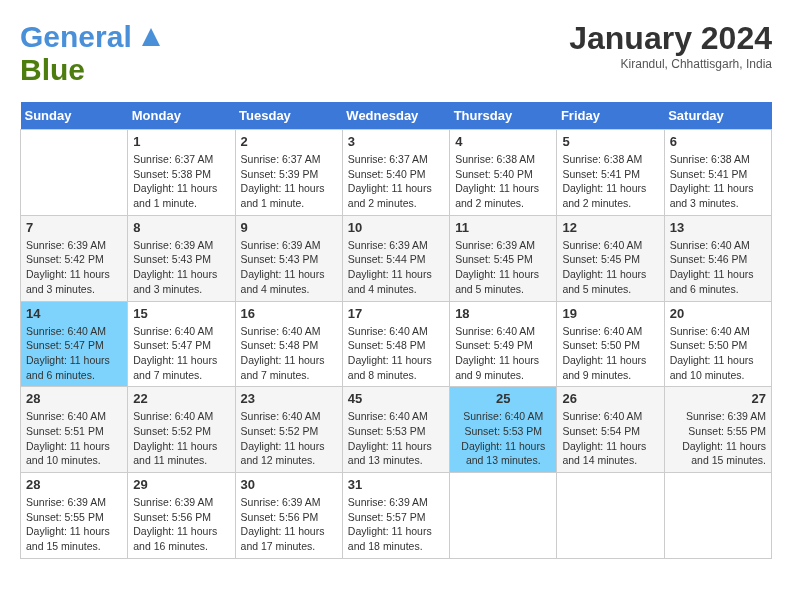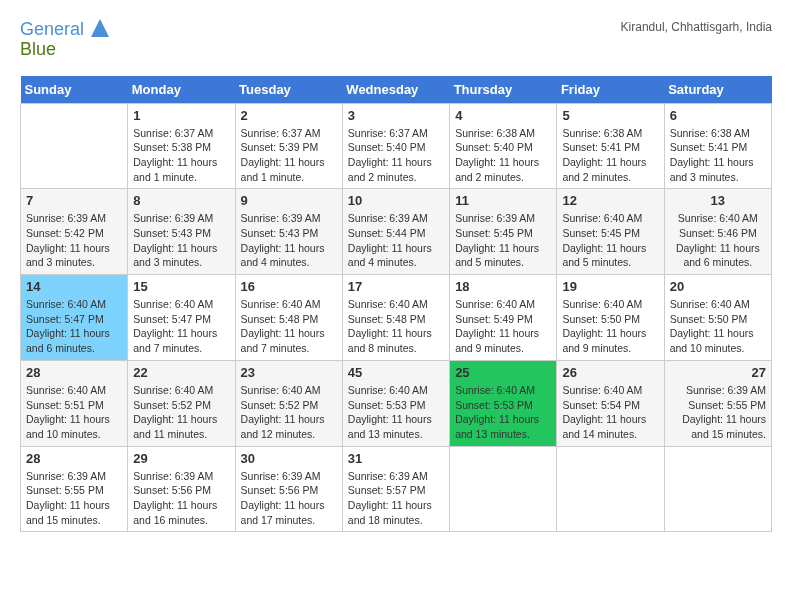--- a/index.html
+++ b/index.html
@@ -14,22 +14,22 @@
       display: flex;
       justify-content: space-between;
       align-items: flex-start;
       margin-bottom: 16px;
     }
     .logo {
       display: flex;
       align-items: center;
     }
     .logo-text {
-      font-size: 18px;
-      font-weight: normal;
+      font-size: 30px;
+      font-weight: bold;
       color: #333;
       line-height: 1.1;
     }
     .logo-text span {
       color: #4a90d9;
     }
     .title-area {
       text-align: right;
     }
     .month-title {
@@ -83,20 +83,21 @@
         <span>General</span>
         <svg width="18" height="18" viewBox="0 0 18 18" style="display:inline-block;vertical-align:middle;margin-left:2px;position:relative;top:-2px;">
           <polygon points="0,18 9,0 18,18" fill="#4a90d9"></polygon>
         </svg>
         <br>
         <span style="color:#4d7c0f;">Blue</span>
       </div>
     </div>
   </div>
   <div class="title-area">
+    <div class="month-title">January 2024</div>
     <div class="location-title">Kirandul, Chhattisgarh, India</div>
   </div>
 </div>
 
 <table class="calendar-table">
   <thead>
     <tr>
     <th>Sunday</th>
         <th>Monday</th>
         <th>Tuesday</th>
@@ -188,21 +189,21 @@
 Daylight: 11 hours
 and 5 minutes.</div>
         </td>
         <td style="background-color: rgb(245, 245, 245);">
           <div class="day-number">12</div>
           <div class="day-info" style="white-space: pre-line;">Sunrise: 6:40 AM
 Sunset: 5:45 PM
 Daylight: 11 hours
 and 5 minutes.</div>
         </td>
-        <td style="background-color: rgb(245, 245, 245); text-align: center;">
+        <td style="background-color: rgb(245, 245, 245);">
           <div class="day-number">13</div>
           <div class="day-info" style="white-space: pre-line;">Sunrise: 6:40 AM
 Sunset: 5:46 PM
 Daylight: 11 hours
 and 6 minutes.</div>
         </td>
       </tr>
       <tr>
         <td style="background-color: #7dd3fc;">
           <div class="day-number">14</div>
@@ -276,21 +277,21 @@
 Daylight: 11 hours
 and 12 minutes.</div>
         </td>
         <td style="background-color: rgb(245, 245, 245);">
           <div class="day-number">45</div>
           <div class="day-info" style="white-space: pre-line;">Sunrise: 6:40 AM
 Sunset: 5:53 PM
 Daylight: 11 hours
 and 13 minutes.</div>
         </td>
-        <td style="background-color: #22c55e;">
+        <td style="background-color: #7dd3fc; text-align: center;">
           <div class="day-number">25</div>
           <div class="day-info" style="white-space: pre-line;">Sunrise: 6:40 AM
 Sunset: 5:53 PM
 Daylight: 11 hours
 and 13 minutes.</div>
         </td>
         <td style="background-color: rgb(245, 245, 245);">
           <div class="day-number">26</div>
           <div class="day-info" style="white-space: pre-line;">Sunrise: 6:40 AM
 Sunset: 5:54 PM

